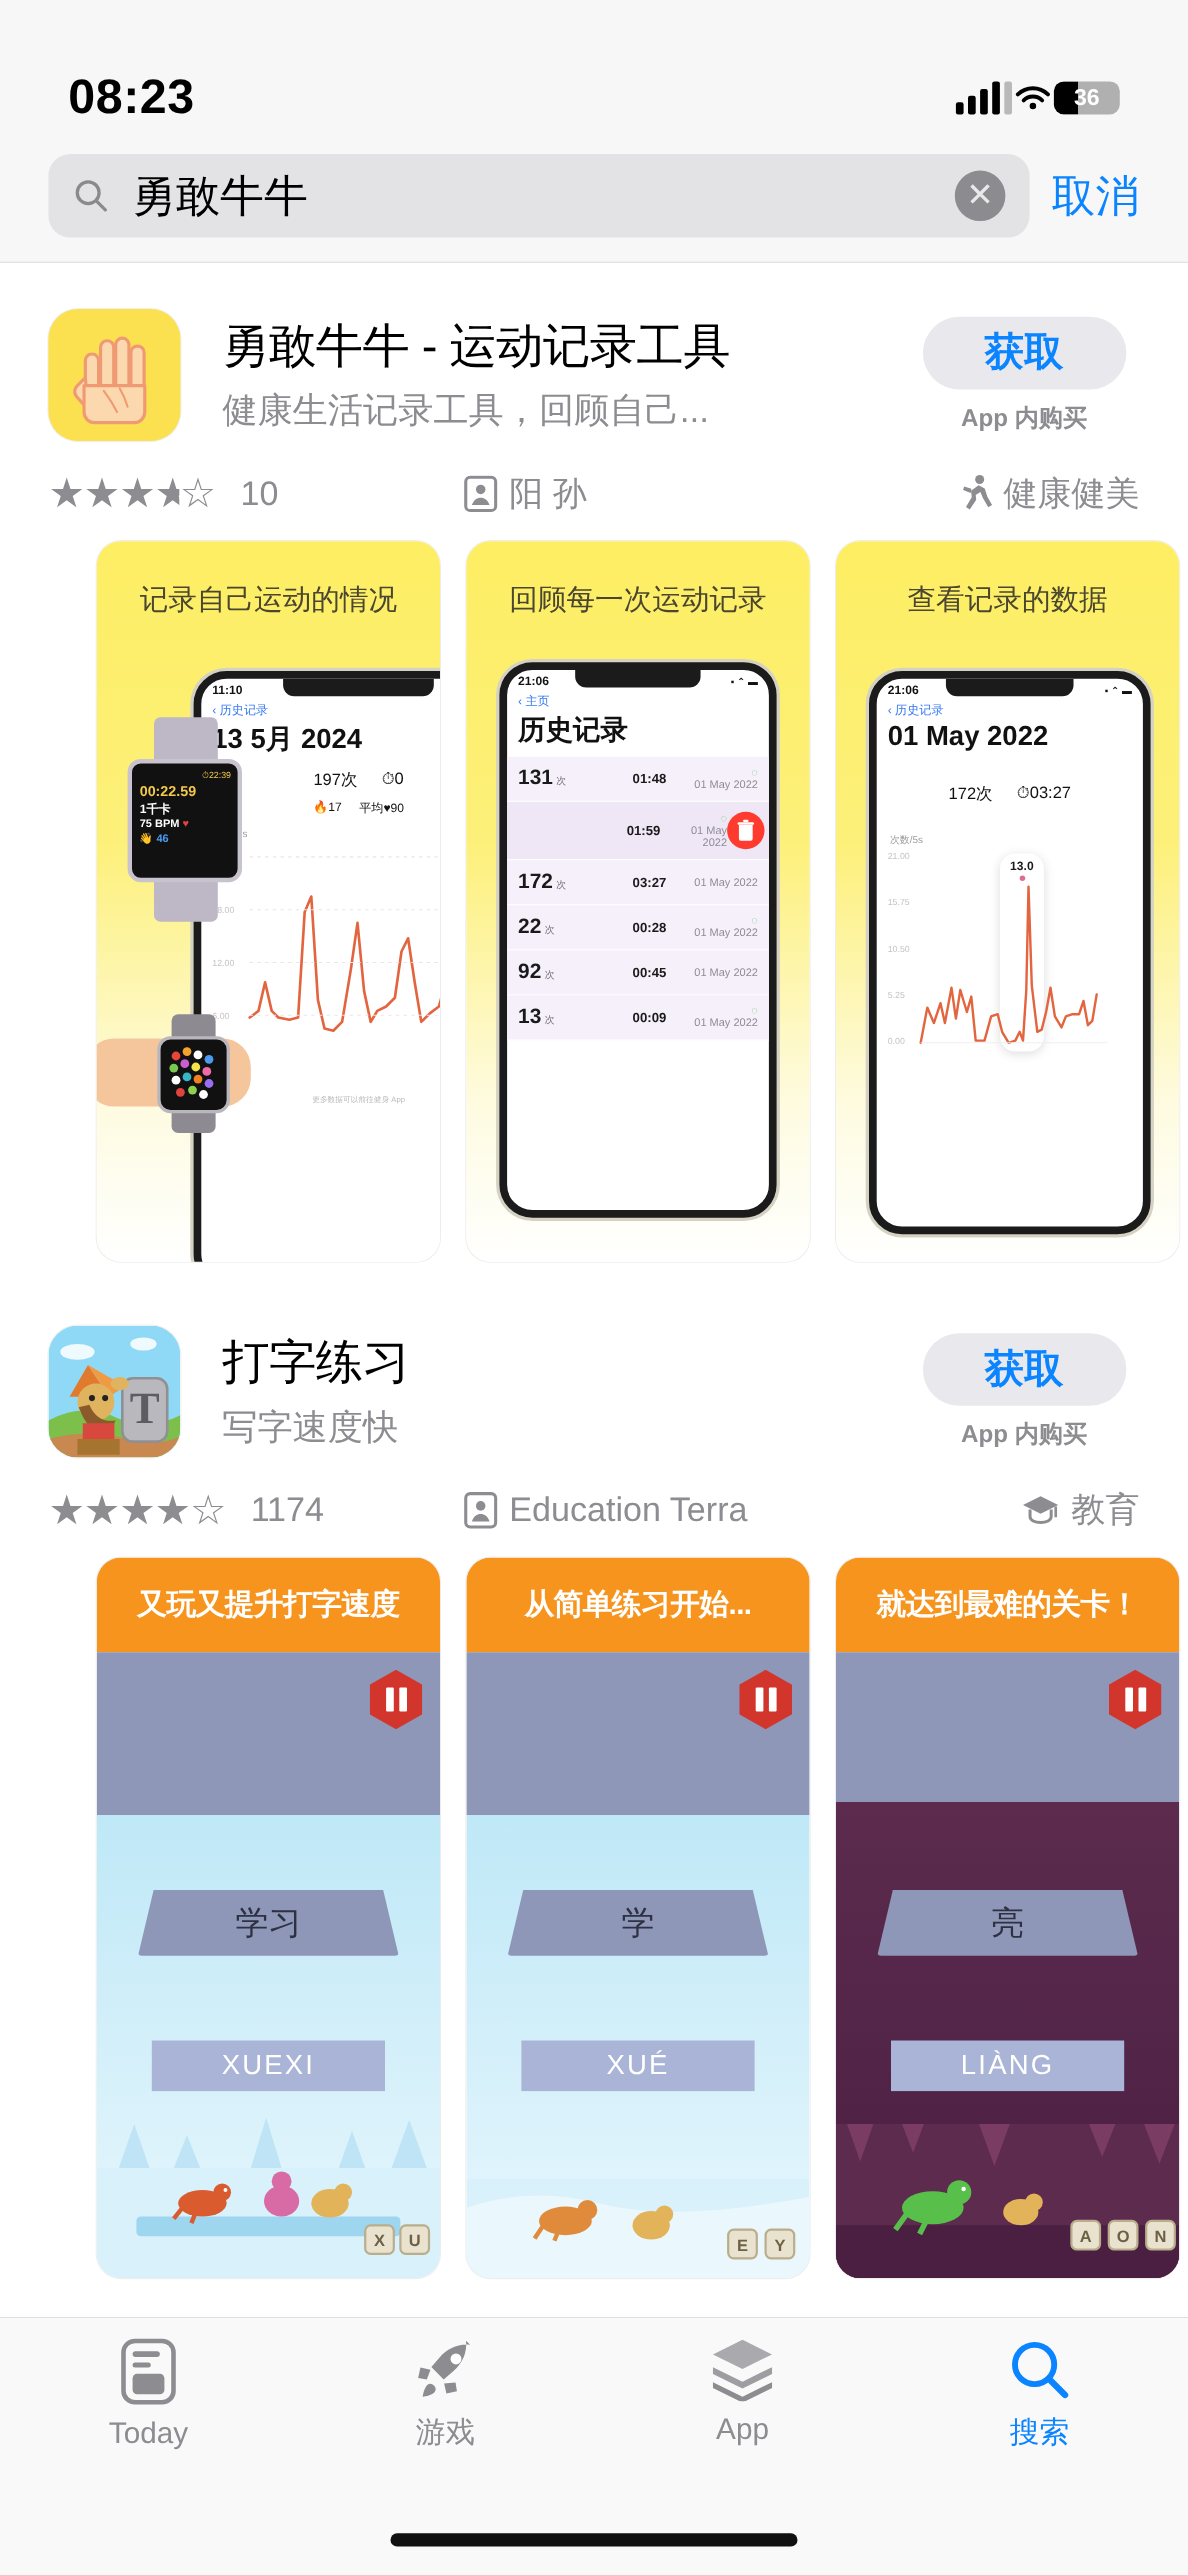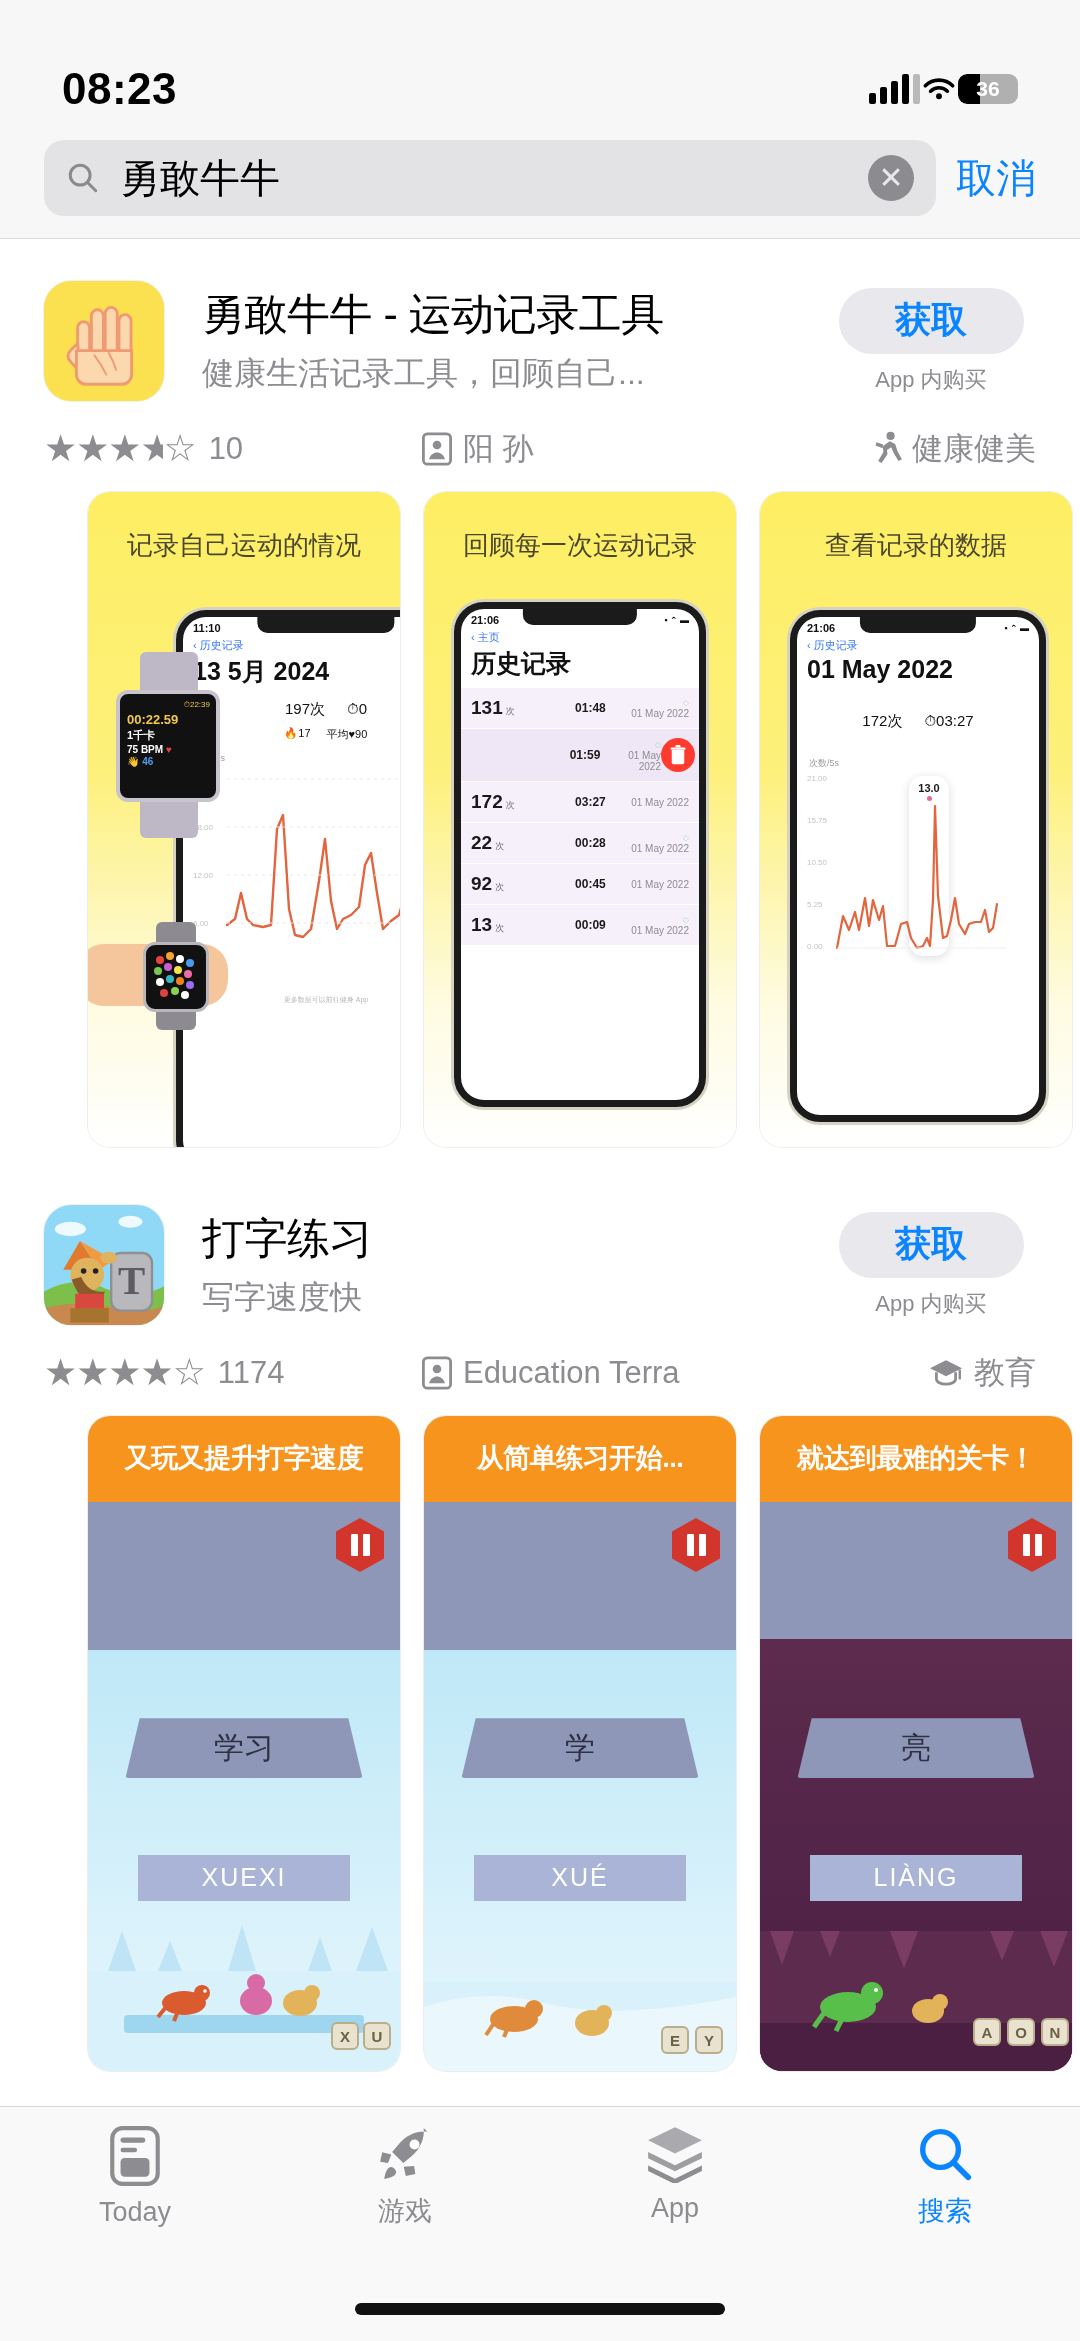--- a/index.html
+++ b/index.html
@@ -64,29 +64,29 @@
              text-overflow:ellipsis; letter-spacing:-.5px; }
   .app-sub{ font-size:32px; color:#8c8c91; margin-top:8px; white-space:nowrap;
             overflow:hidden; text-overflow:ellipsis; }
   .get-wrap{ width:210px; flex:none; display:flex; flex-direction:column;
              align-items:center; gap:11px; }
   .get-btn{
     width:185px; height:66px; border-radius:33px; background:#e8e8ed;
     display:flex; align-items:center; justify-content:center;
     font-size:36px; font-weight:700; color:#0b84ff;
   }
-  .iap{ font-size:22px; color:#8c8c91; }
+  .iap{ font-size:22px; color:#8c8c91;font-weight:bold; }
 
   .app-stats{ display:flex; align-items:center; margin:26px 0 0 0; }
   .stat{ display:flex; align-items:center; gap:10px; color:#8c8c91; font-size:31px; }
   .stat.s1{ width:38%; }
   .stat.s2{ width:34%; }
   .stat.s3{ width:28%; justify-content:flex-end; }
   .stars{ display:flex; align-items:center; gap:0px; color:#8c8c91; font-size:37px; letter-spacing:-1px;}
-  .rcount{ font-size:31px; color:#8c8c91; margin-left:3px; }
+  .rcount{ font-size:31px; color:#8c8c91; margin-left:13px; }
 
   
   .shots{ display:flex; gap:24px; padding:22px 44px 0 44px; }
   .shot{
     width:312px; height:655px; border-radius:22px; overflow:hidden;
     position:relative; box-shadow:0 0 0 1px rgba(0,0,0,.07);
     background:#fff; flex:none;
   }
   
   .hs{ background:linear-gradient(180deg,#fdee63 0%,#fdf07a 42%,#fefbe0 78%,#ffffff 100%); }

